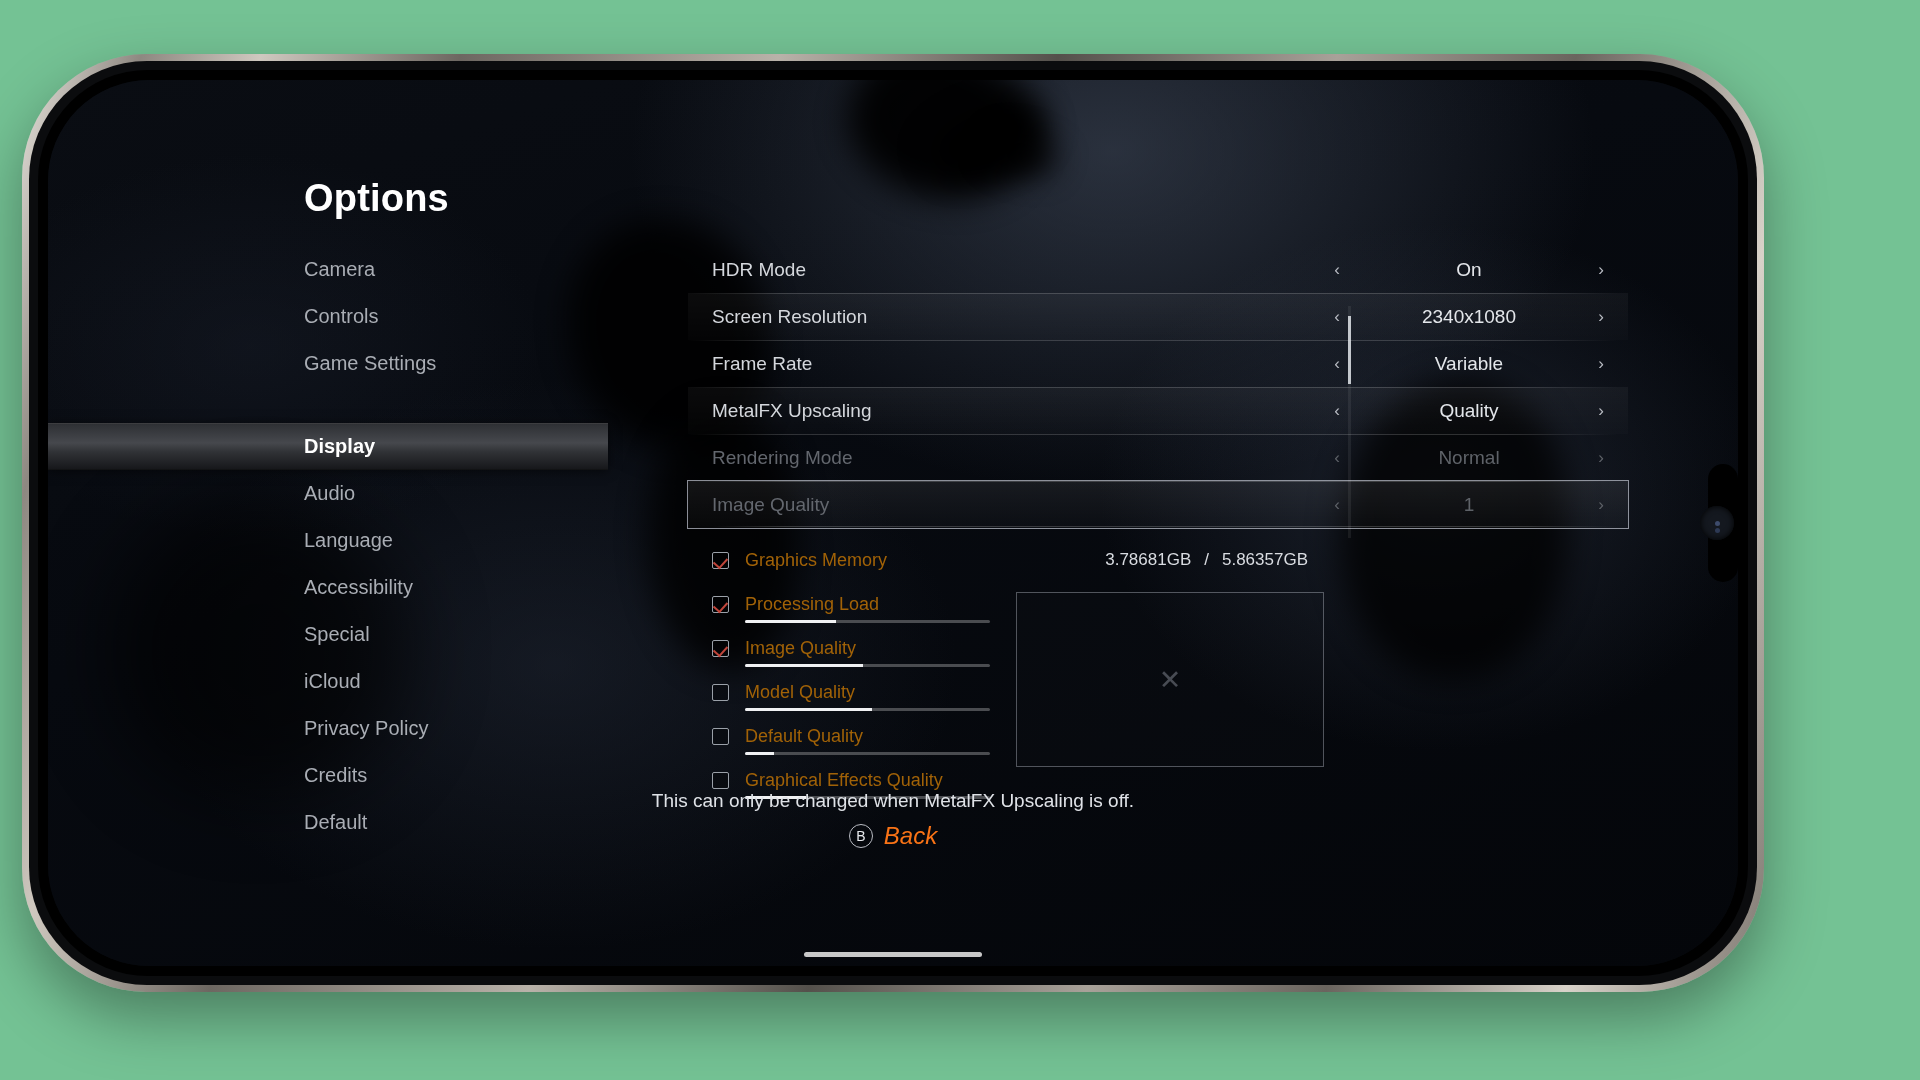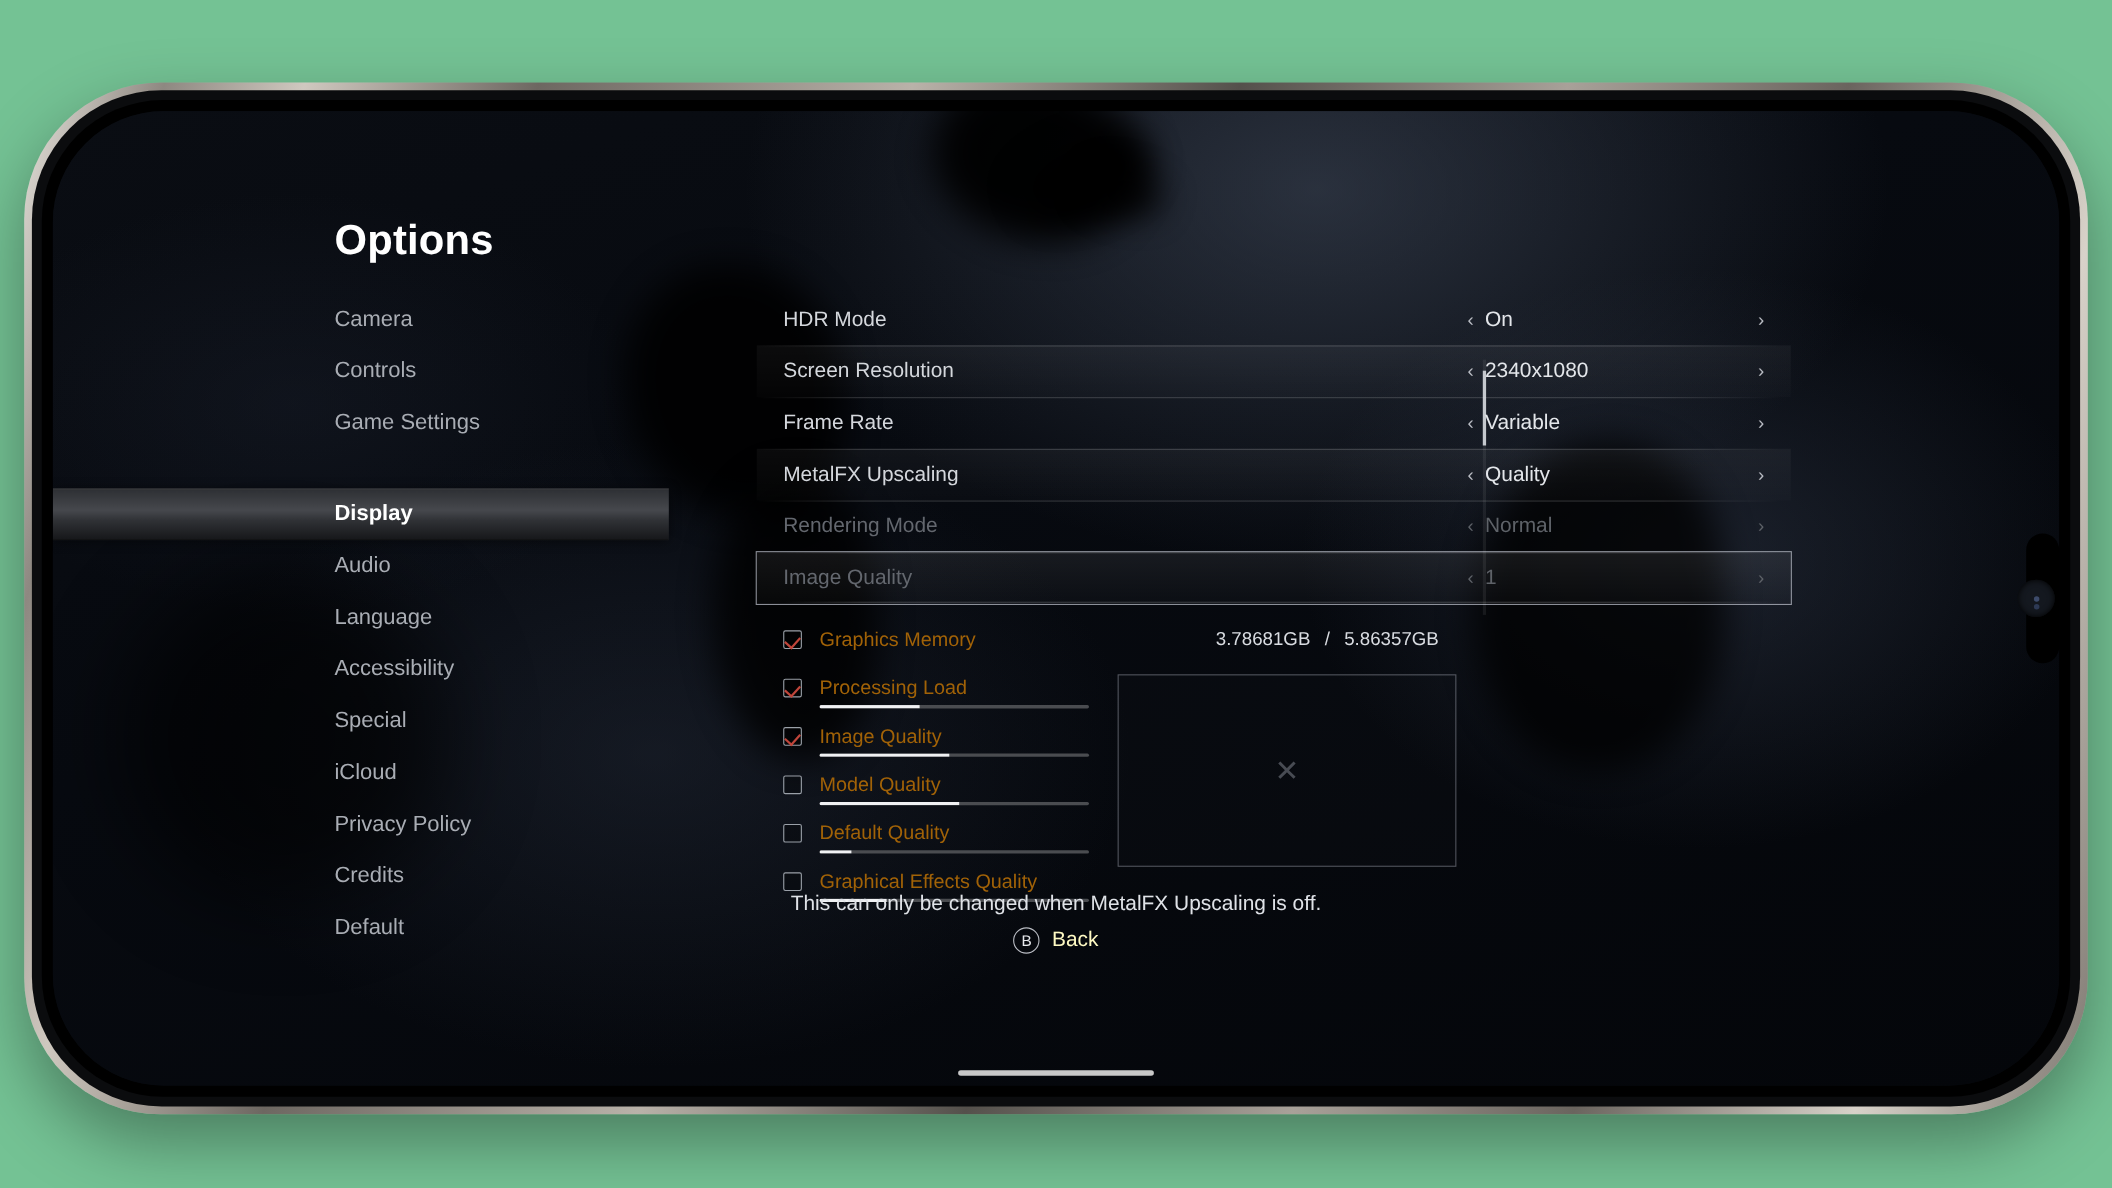--- a/index.html
+++ b/index.html
@@ -11,22 +11,22 @@
 
   
   #backdrop{
     position:absolute; inset:0;
     background:#74c294;
   }
 
   
   #phone{
     position:absolute;
-    left:22px; top:75px;
-    width:1876px; height:938px;
+    left:22px; top:54px;
+    width:1742px; height:938px;
     border-radius:124px;
     background:
       linear-gradient(105deg,#e7e3dc 0%,#8e8881 6%,#cfc8bf 12%,#6d6761 22%,
                       #b9b2a9 38%,#54504b 52%,#a8a199 66%,#6a645e 78%,
                       #d8d2c9 90%,#7d7770 100%);
     box-shadow:0 26px 60px rgba(0,0,0,.35);
     padding:7px;
   }
   #phone-inner{
     position:absolute; inset:7px;
@@ -140,21 +140,21 @@
   .srow.alt{
     background:linear-gradient(180deg,rgba(255,255,255,.045),rgba(255,255,255,.012));
   }
   .srow .label{ flex:0 0 auto; padding-left:24px; }
   .srow .ctrl{
     position:absolute; right:14px; top:0; height:47px;
     width:290px; display:flex; align-items:center; justify-content:space-between;
     color:#c9ccd2;
   }
   .srow .ctrl .arrow{ font-size:17px; color:#b9bcc3; width:26px; text-align:center; }
-  .srow .ctrl .val{ flex:1; text-align:left; font-size:19px; color:#e3e6ea; }
+  .srow .ctrl .val{ flex:1; text-align:center; font-size:19px; color:#e3e6ea; }
   .srow.dim{ color:#63676e; }
   .srow.dim .ctrl,.srow.dim .ctrl .val,.srow.dim .ctrl .arrow{ color:#5d6views; color:#5e6268; }
   .srow.focus{
     outline:1px solid rgba(185,190,200,.75);
     background:linear-gradient(180deg,rgba(255,255,255,.07),rgba(255,255,255,.02));
   }
 
   
   #stats{
     position:absolute; left:640px; top:458px; width:940px;
@@ -218,21 +218,21 @@
   #hint{ font-size:19px; color:#dfe2e7; }
   #backrow{
     margin-top:10px;
     display:flex; align-items:center; justify-content:center; gap:11px;
   }
   #btn-b{
     width:24px; height:24px; border-radius:50%;
     border:1px solid #b9bcc3; color:#e6e8ec;
     font-size:14px; display:flex; align-items:center; justify-content:center;
   }
-  #back-label{ font-size:19px; color:#fef9c3; }
+  #back-label{ font-size:24px; color:#f97316;font-style:italic; }
 </style>
 </head>
 <body>
 
 <div id="backdrop"></div>
 
 <div id="phone">
   <div id="phone-inner">
     <div id="bezel">
 

